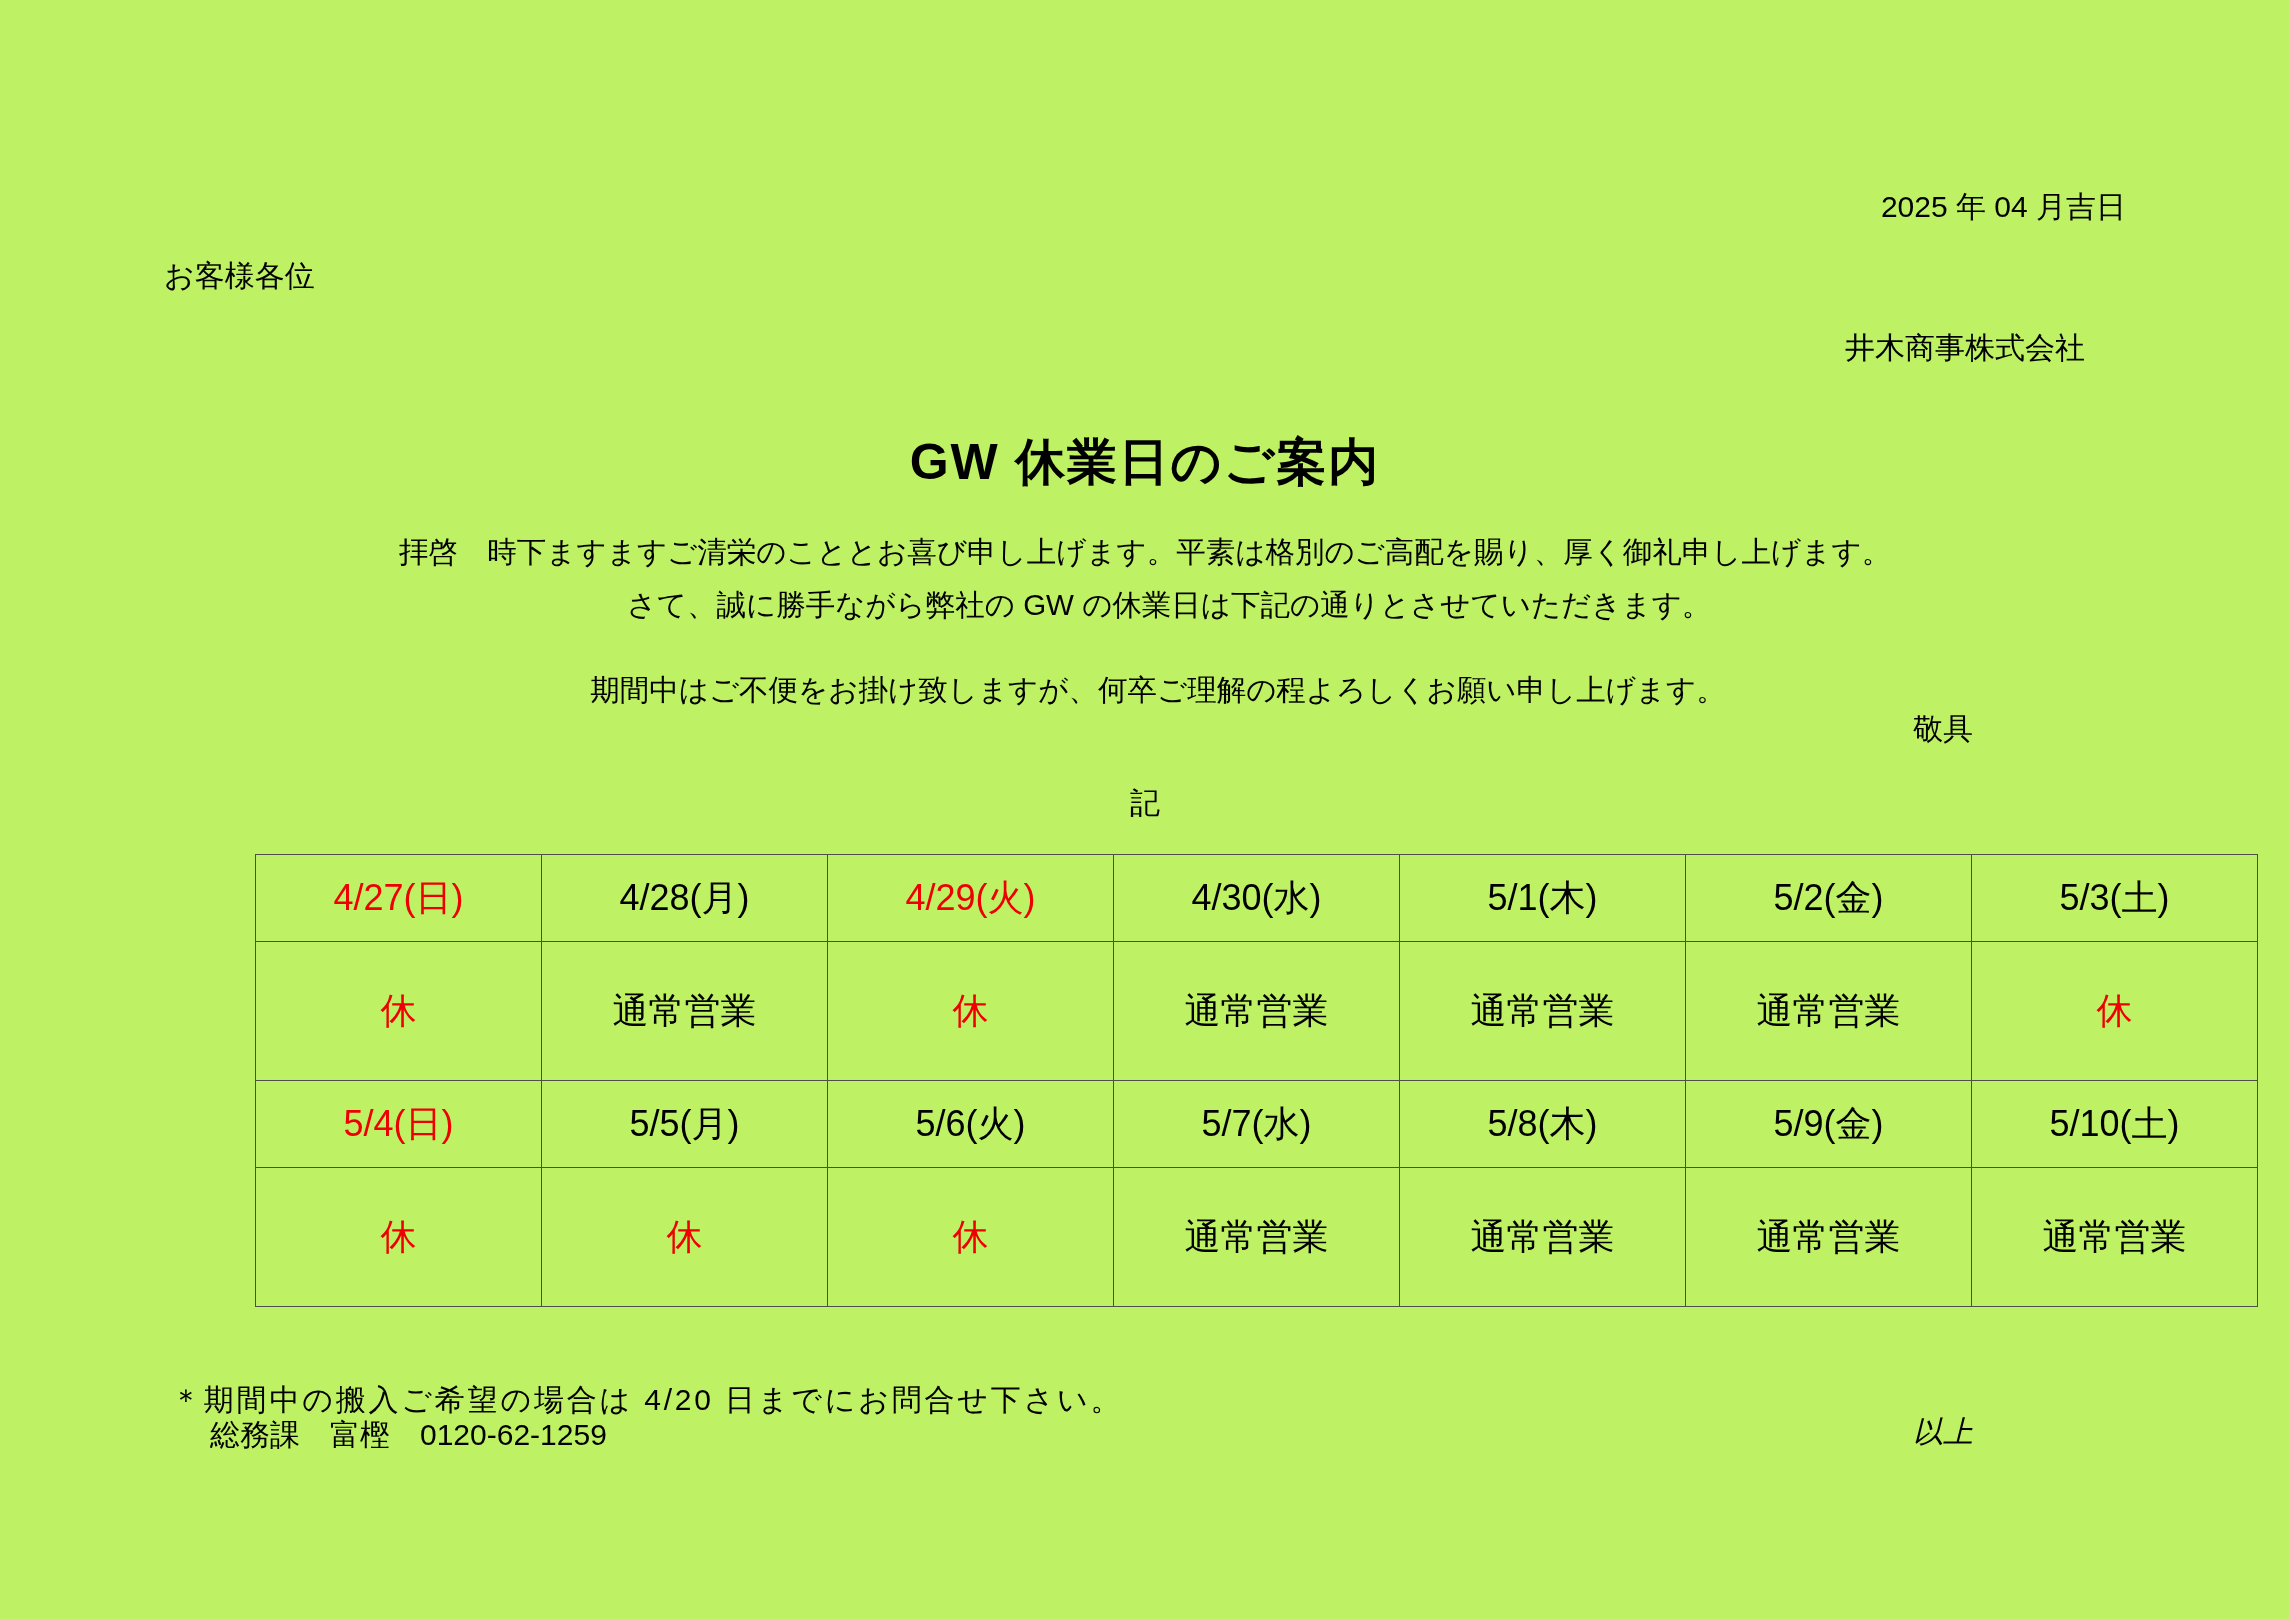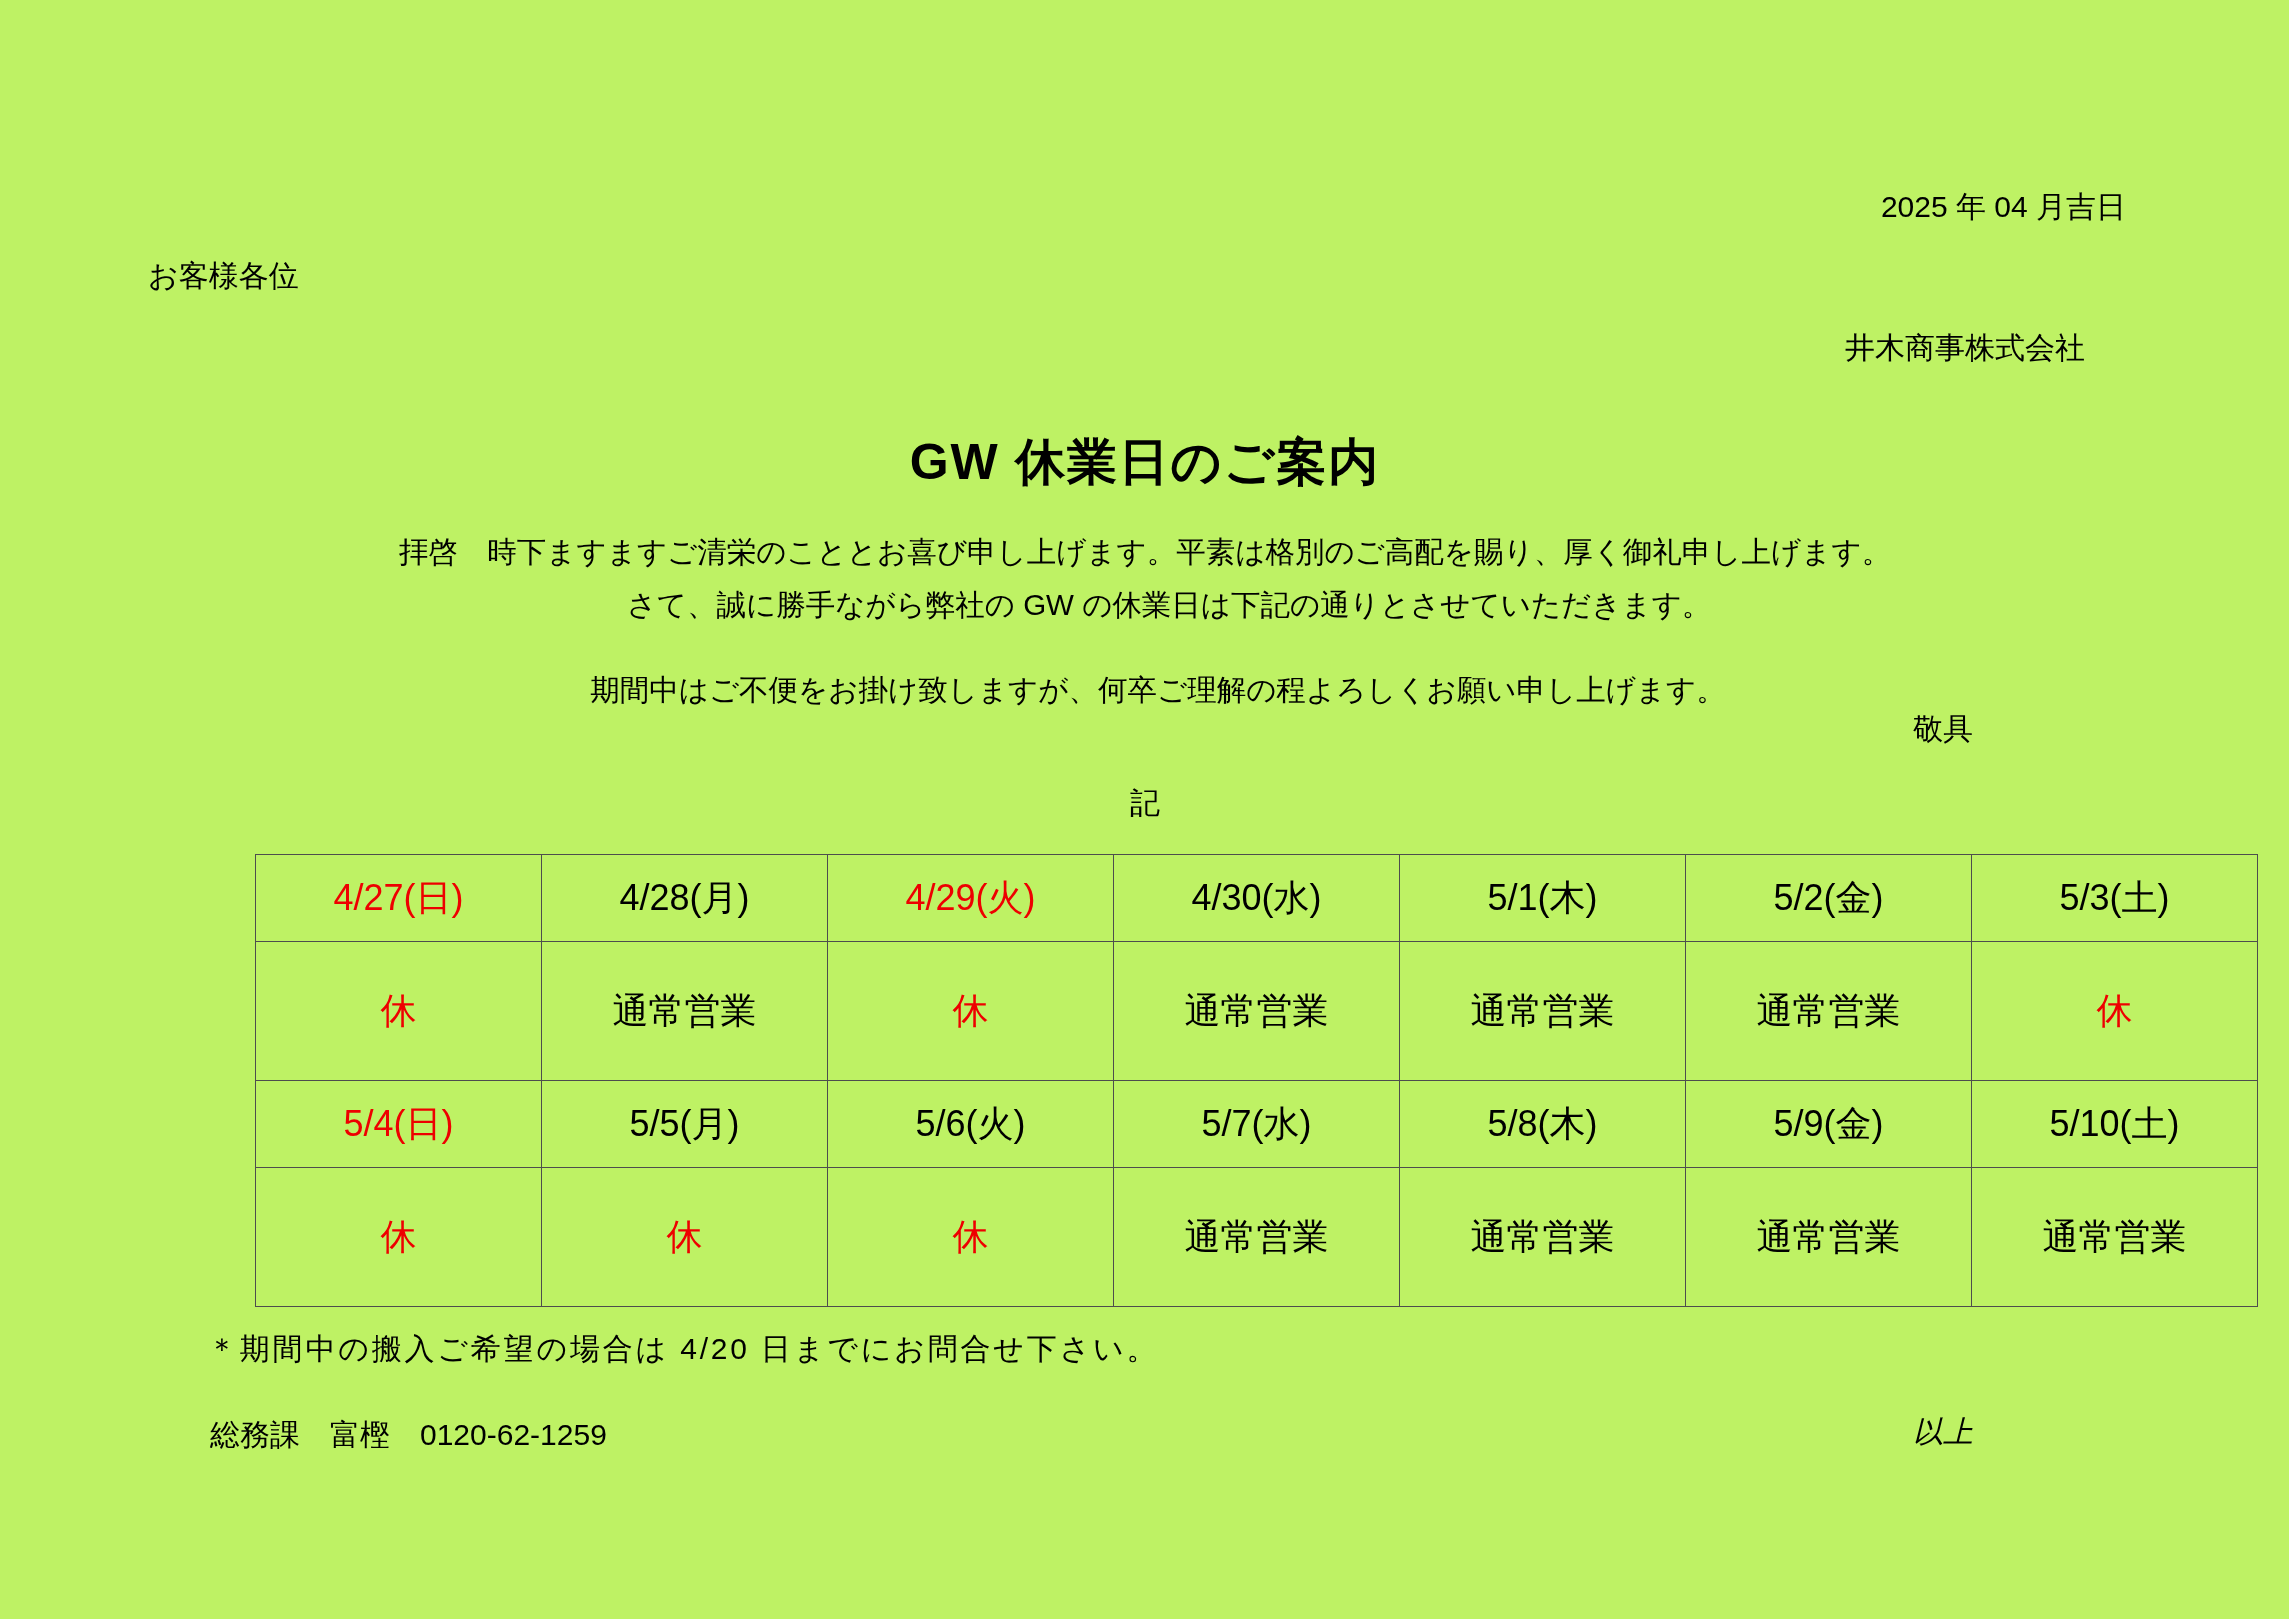--- a/index.html
+++ b/index.html
@@ -16,21 +16,21 @@
     font-family: "Liberation Sans", "DejaVu Sans", sans-serif;
     overflow: hidden;
   }
   .line {
     position: absolute;
     font-size: 30px;
     line-height: 1.2;
     white-space: pre;
   }
   .date-line      { top: 189px;  right: 164px; }
-  .addressee      { top: 258px;  left: 148px; }
+  .addressee      { top: 258px;  left: 164px; }
   .company-line   { top: 330px;  right: 205px; }
   .doc-title {
     position: absolute;
     top: 395px;
     left: 0;
     width: 100%;
     text-align: center;
     font-size: 50px;
     letter-spacing: 1.8px;
   }
@@ -65,21 +65,21 @@
   table.schedule td {
     border: 1.8px solid #4d4d4d;
     text-align: center;
     vertical-align: middle;
     font-size: 36px;
     padding: 0;
   }
   table.schedule tr.dates  td { height: 86px; }
   table.schedule tr.status td { height: 138px; }
   .red { color: var(--holiday-red, #ee0000); }
-  .note-1         { top: 1331px; left: 171px; letter-spacing: 2.8px; margin-left: 36px; }
+  .note-1         { top: 1382px; left: 171px; letter-spacing: 2.8px; }
   .contact-line   { top: 1417px; left: 210px; }
   .end-marker     { top: 1414px; right: 317px; font-style: italic; }
 </style>
 </head>
 <body>
 
 <div class="page">
 
   <div class="line date-line">2025 年 04 月吉日</div>
 

